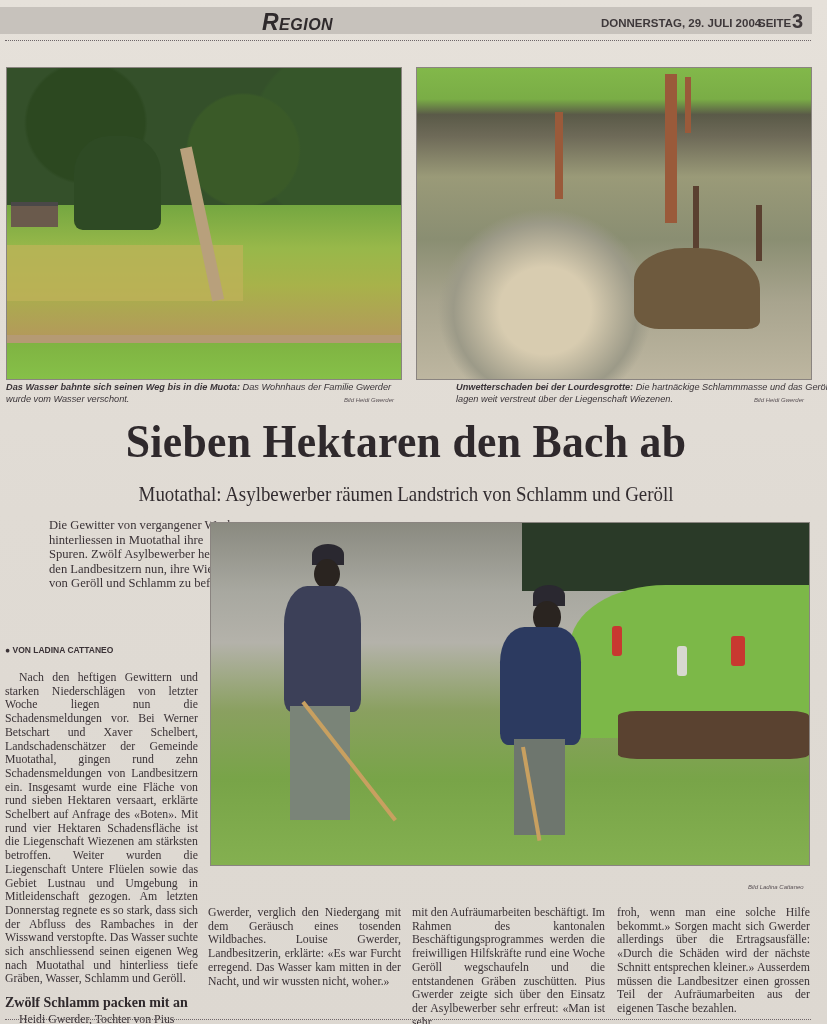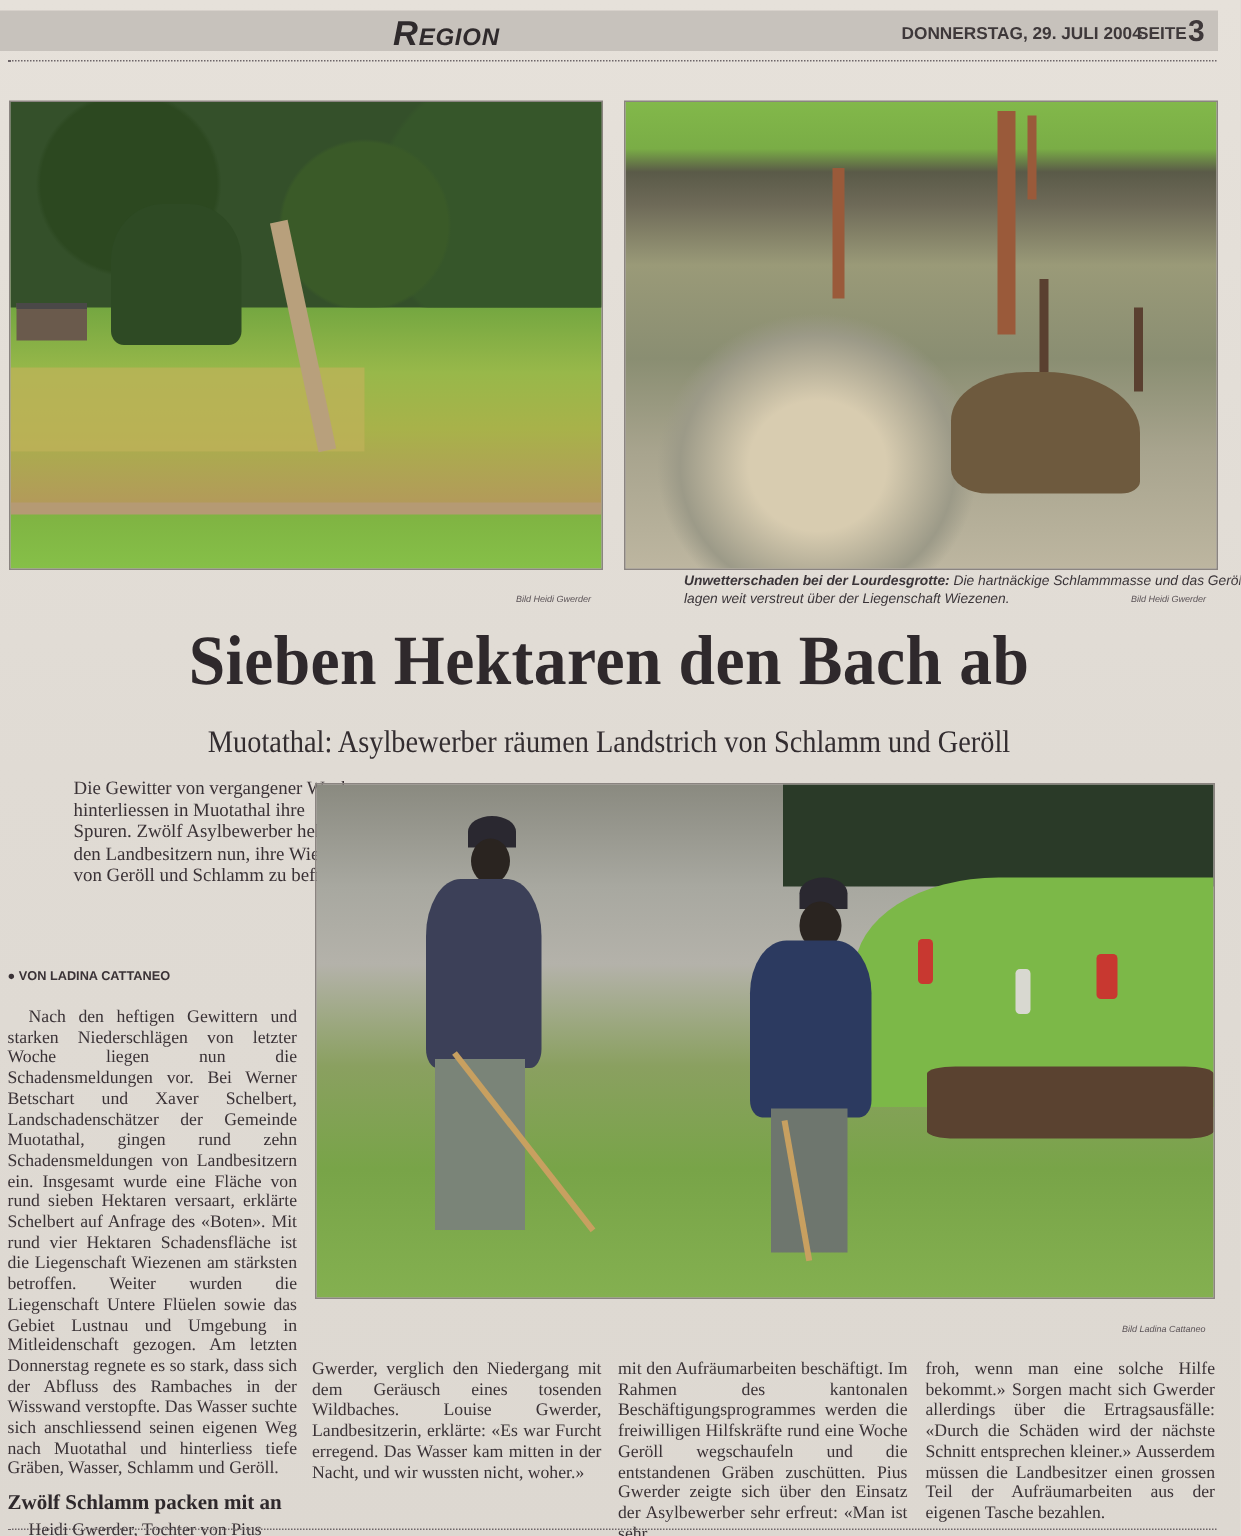--- a/index.html
+++ b/index.html
@@ -84,20 +84,23 @@
   <div class="dotline" style="top:40px"></div>
 
   <div class="photo p1">
     <div class="forest"></div>
     <div class="field"></div>
     <div class="trees"></div>
     <div class="house"></div>
     <div class="path2"></div>
     <div class="path1"></div>
   </div>
+  <div class="cap-txt" style="left:6px;top:381px;width:394px;">
+    <b>Das Wasser bahnte sich seinen Weg bis in die Muota:</b><i> Das Wohnhaus der Familie Gwerder wurde vom Wasser verschont.</i>
+  </div>
   <div class="credit" style="left:344px;top:397px;">Bild Heidi Gwerder</div>
 
   <div class="photo p2">
     <div class="mud"></div>
     <div class="pole" style="left:63%;top:2%;width:3%;height:48%;"></div>
     <div class="pole" style="left:35%;top:14%;width:2%;height:28%;"></div>
     <div class="pole" style="left:68%;top:3%;width:1.5%;height:18%;"></div>
     <div class="pole" style="left:86%;top:44%;width:1.6%;height:18%;background:#5a4030;"></div>
     <div class="pole" style="left:70%;top:38%;width:1.6%;height:20%;background:#5a4030;"></div>
     <div class="debris"></div>

